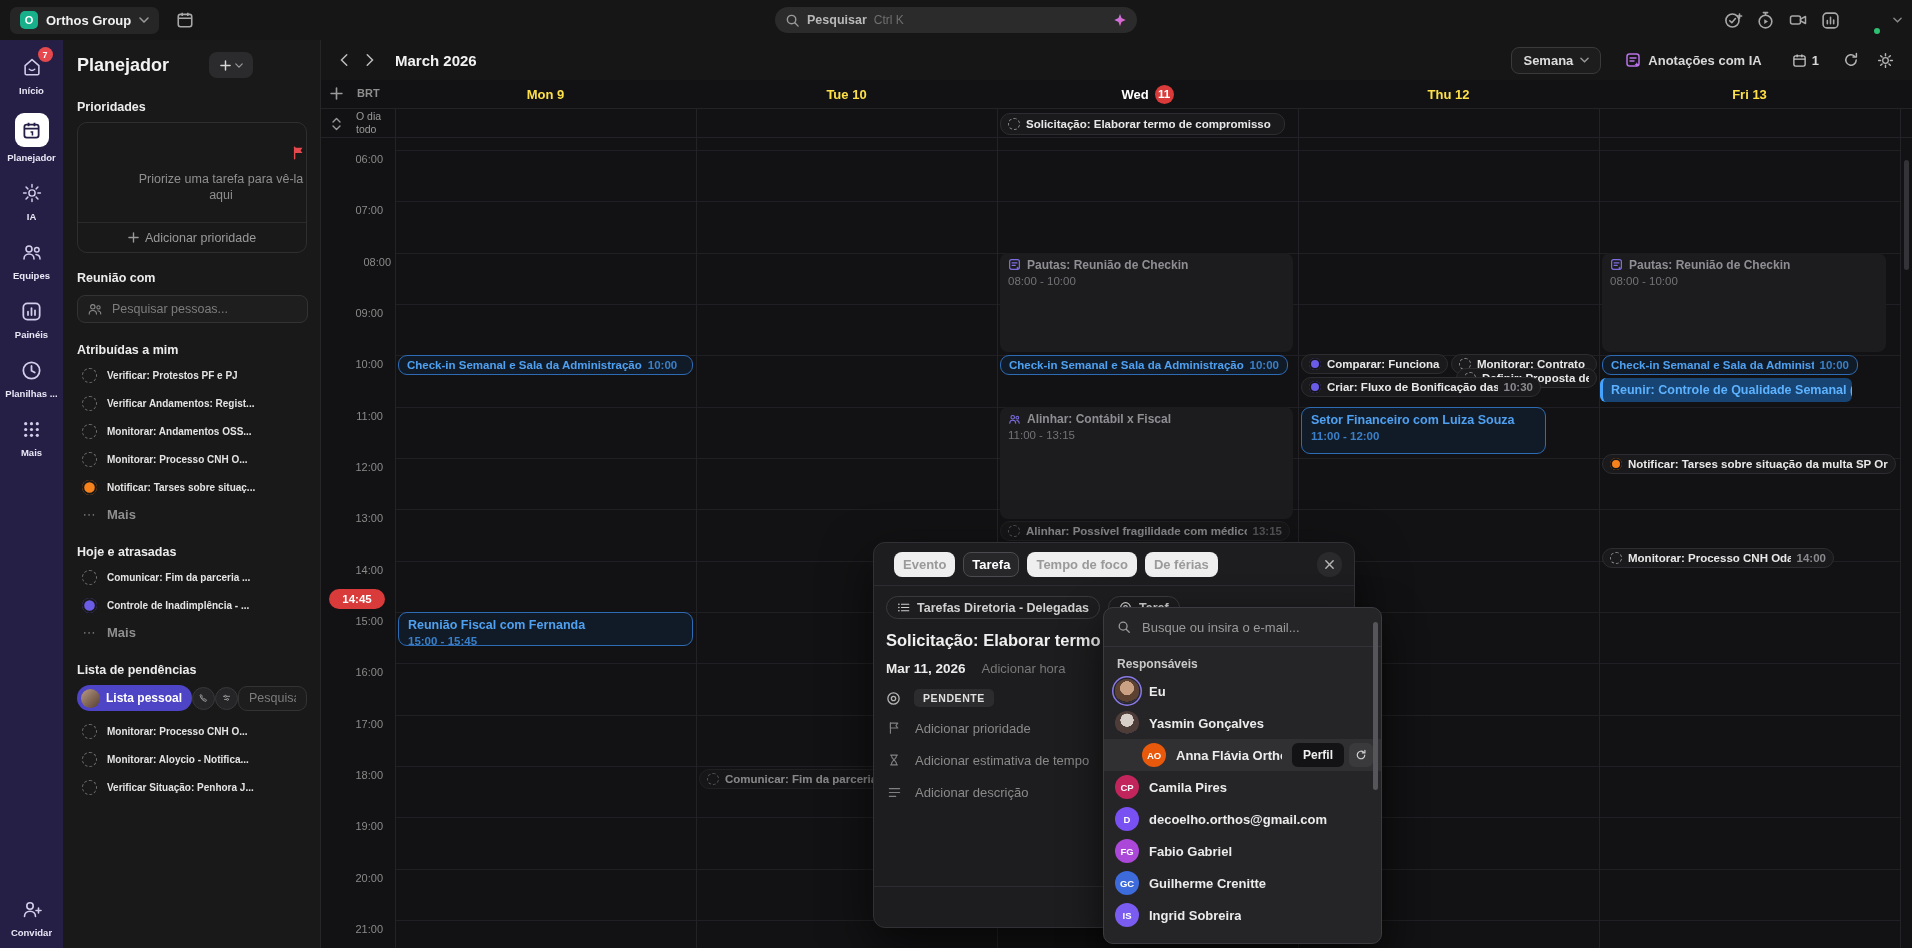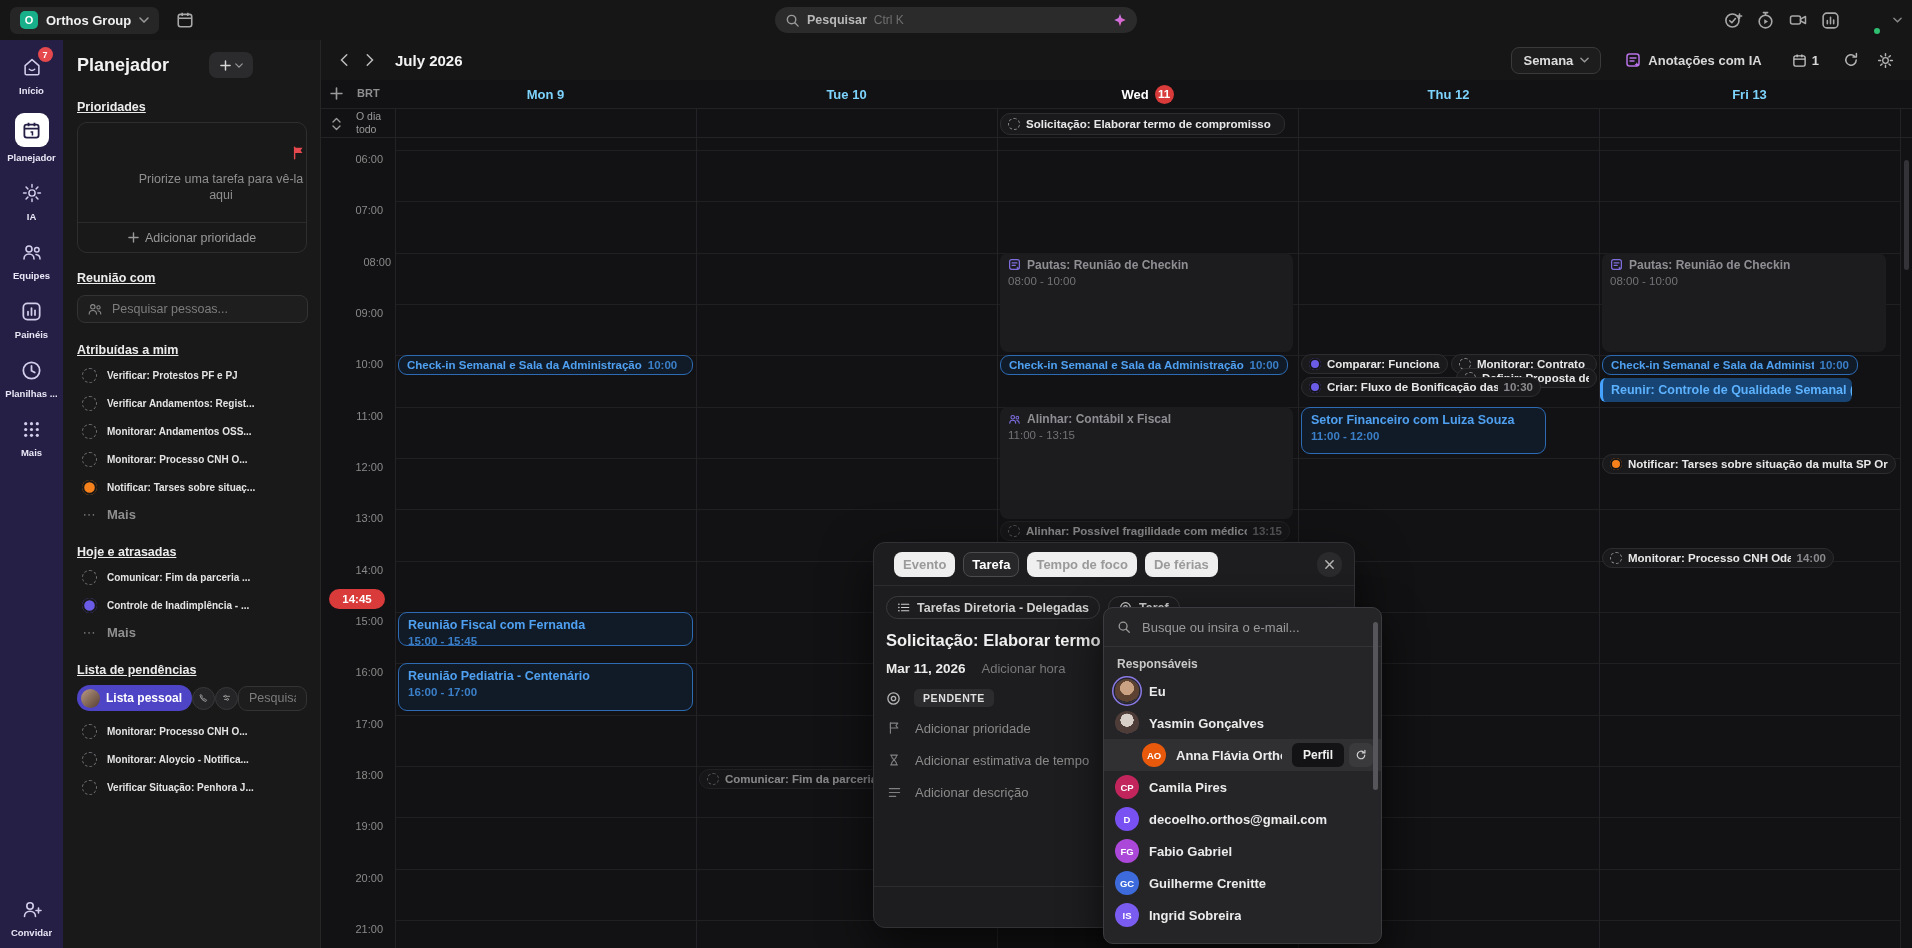--- a/index.html
+++ b/index.html
@@ -30,21 +30,21 @@
   .rail-icon.tile{width:34px;height:34px;background:#fff;border-radius:9px;color:#251f45;}
   .rail-label{font-size:9.5px;font-weight:700;color:#e9e6f6;max-width:62px;white-space:nowrap;overflow:hidden;}
   .rail-badge{position:absolute;top:-7px;right:-8px;min-width:15px;height:15px;border-radius:8px;background:#e5484d;color:#fff;font-size:9px;font-weight:700;display:flex;align-items:center;justify-content:center;padding:0 3px;}
   .rail-invite{margin-top:auto;margin-bottom:10px;}
 
   
   .panel{position:absolute;left:63px;top:40px;width:258px;height:908px;background:#191919;border-right:1px solid #262626;padding:8px 13px 0 14px;overflow:hidden;}
   .panel-head{display:flex;align-items:center;height:34px;}
   .panel-head h1{margin:0;font-size:18px;font-weight:700;color:#f2f2f2;}
   .add-btn{margin-left:auto;margin-right:54px;width:44px;height:26px;background:#2b2b2d;border:none;border-radius:8px;color:#d8d8d8;display:flex;align-items:center;justify-content:center;gap:4px;cursor:pointer;}
-  .sec-h{font-size:12.5px;font-weight:700;color:#ececec;margin-top:18px;text-decoration:underline;}
+  .sec-h{font-size:12.5px;font-weight:700;color:#ececec;margin-top:18px;}
   .prio-card{margin-top:8px;border:1px solid #2e2e2e;border-radius:10px;height:131px;display:flex;flex-direction:column;align-items:flex-end;}
   .prio-flag{margin-top:22px;color:#e5484d;}
   .prio-text{margin-top:10px;font-size:12.5px;color:#8f8f8f;text-align:center;width:170px;line-height:16px;}
   .prio-add{margin-top:auto;border-top:1px solid #2a2a2a;width:100%;height:30px;display:flex;align-items:center;justify-content:center;gap:6px;color:#9a9a9a;font-size:12.5px;cursor:pointer;}
   .p-input{margin-top:10px;width:231px;height:28px;background:#1e1e1e;border:1px solid #333;border-radius:8px;display:flex;align-items:center;gap:7px;padding:0 9px;color:#8a8a8a;}
   .p-input input{background:none;border:none;outline:none;color:#bbb;font-size:12.5px;width:100%;}
   .p-input input::placeholder{color:#7d7d7d;}
   .task-row{display:flex;align-items:center;gap:10px;height:28px;padding-left:5px;cursor:pointer;}
   .tc{width:15px;height:15px;border-radius:50%;flex:none;}
   .tc-dashed{border:1.7px dashed #6f6f74;}
@@ -66,21 +66,21 @@
   
   .cal{position:absolute;left:321px;top:40px;width:1591px;height:908px;background:#121214;}
   .cal-head{position:absolute;left:0;top:0;width:100%;height:40px;display:flex;align-items:center;background:#161616;}
   .nav-arrow{width:24px;height:24px;color:#bdbdbd;}
   .cal-title{font-size:15px;font-weight:700;color:#f2f2f2;margin-left:14px;}
   .cal-head-right{margin-left:auto;display:flex;align-items:center;gap:18px;padding-right:18px;}
   .view-btn{display:flex;align-items:center;gap:7px;height:27px;border:1px solid #3a3a3a;border-radius:8px;padding:0 11px;color:#dcdcdc;font-size:13px;font-weight:600;background:#1d1d1d;cursor:pointer;}
   .notes-btn{display:flex;align-items:center;gap:7px;color:#d8d8d8;font-size:13px;font-weight:600;cursor:pointer;background:none;border:none;}
   .calcount-btn{display:flex;align-items:center;gap:5px;color:#d8d8d8;font-size:13px;font-weight:600;cursor:pointer;background:none;border:none;}
   .day-head{position:absolute;left:0;top:40px;width:100%;height:28px;}
-  .day-name{position:absolute;top:2px;height:24px;display:flex;align-items:center;justify-content:center;gap:6px;font-size:13px;font-weight:700;color:#7dd3fc;}
+  .day-name{position:absolute;top:2px;height:24px;display:flex;align-items:center;justify-content:center;gap:6px;font-size:13px;font-weight:700;color:#fde047;}
   .day-name.today{color:#fff;}
   .today-badge{width:19px;height:19px;border-radius:50%;background:#d93a3a;color:#fff;font-size:11.5px;font-weight:700;display:flex;align-items:center;justify-content:center;}
   .gut-ico{position:absolute;color:#9a9a9a;}
   .tz-label{position:absolute;left:36px;top:7px;font-size:11px;font-weight:600;color:#8f8f8f;}
   .allday{position:absolute;left:0;top:68px;width:100%;height:30px;border-top:1px solid #232327;border-bottom:1px solid #232327;}
   .allday-label{position:absolute;left:35px;top:1px;width:42px;font-size:10.5px;line-height:13px;color:#9a9a9a;}
   .grid{position:absolute;left:0;top:98px;width:100%;height:810px;overflow:hidden;}
   .hline{position:absolute;left:74px;right:12px;height:1px;background:#202024;}
   .hlabel{position:absolute;width:62px;text-align:right;font-size:11px;color:#8a8a8a;}
   .vline{position:absolute;top:0;bottom:0;width:1px;background:#232327;}
@@ -445,21 +445,21 @@
       <button class="icon-btn nav-arrow" style="margin-left:12px;">
           <svg width="14" height="14" viewBox="0 0 16 16">
             <path d="M10 2L4 8l6 6" fill="none" stroke="currentColor" stroke-width="1.7" stroke-linecap="round"></path>
           </svg>
         </button>
       <button class="icon-btn nav-arrow">
           <svg width="14" height="14" viewBox="0 0 16 16">
             <path d="M6 2l6 6-6 6" fill="none" stroke="currentColor" stroke-width="1.7" stroke-linecap="round"></path>
           </svg>
         </button>
-      <span class="cal-title">July 2026</span>
+      <span class="cal-title">March 2026</span>
       <div class="cal-head-right">
         <button class="view-btn">
           <span>Semana</span>
           <svg width="9" height="6" viewBox="0 0 10 6">
               <path d="M1 1l4 4 4-4" fill="none" stroke="#9a9a9a" stroke-width="1.5" stroke-linecap="round"></path>
             </svg>
         </button>
         <button class="notes-btn">
           <span>
               <svg width="16" height="16" viewBox="0 0 16 16">
@@ -582,24 +582,20 @@
         <div class="vline" style="left: 1278px;"></div>
         <div class="vline" style="left: 1579px;"></div>
         <div class="ev ev-outline" style="height: 20.0985px; left: 77px; width: 295px; top: 217.32px;">
           <span class="ti">Check-in Semanal e Sala da Administração</span>
           <span class="tm">10:00</span>
         </div>
         <div class="ev ev-outline2" style="height: 34.4975px; left: 77px; width: 295px; top: 473.97px;">
           <div class="ti">Reunião Fiscal com Fernanda</div>
           <div class="tm">15:00 - 15:45</div>
         </div>
-        <div class="ev ev-outline2" style="height: 47.33px; left: 77px; width: 295px; top: 525.3px;">
-          <div class="ti">Reunião Pediatria - Centenário</div>
-          <div class="tm">16:00 - 17:00</div>
-        </div>
         <div class="ev ev-chip faded" style="height: 20px; left: 378px; width: 186px; top: 630.527px;">
           <span class="cdash"></span>
           <span class="ti">Comunicar: Fim da parceria Raf</span>
         </div>
         <div class="ev ev-block" style="height: 99.66px; left: 679px; width: 293px; top: 114.66px;">
           <div class="bt">
             <span class="bic">
               <svg width="13" height="13" viewBox="0 0 16 16">
                 <rect x="2" y="2" width="12" height="12" rx="2.5" fill="none" stroke="currentColor" stroke-width="1.5"></rect>
                 <path d="M5 6h6M5 9h4" stroke="currentColor" stroke-width="1.4" stroke-linecap="round"></path>

